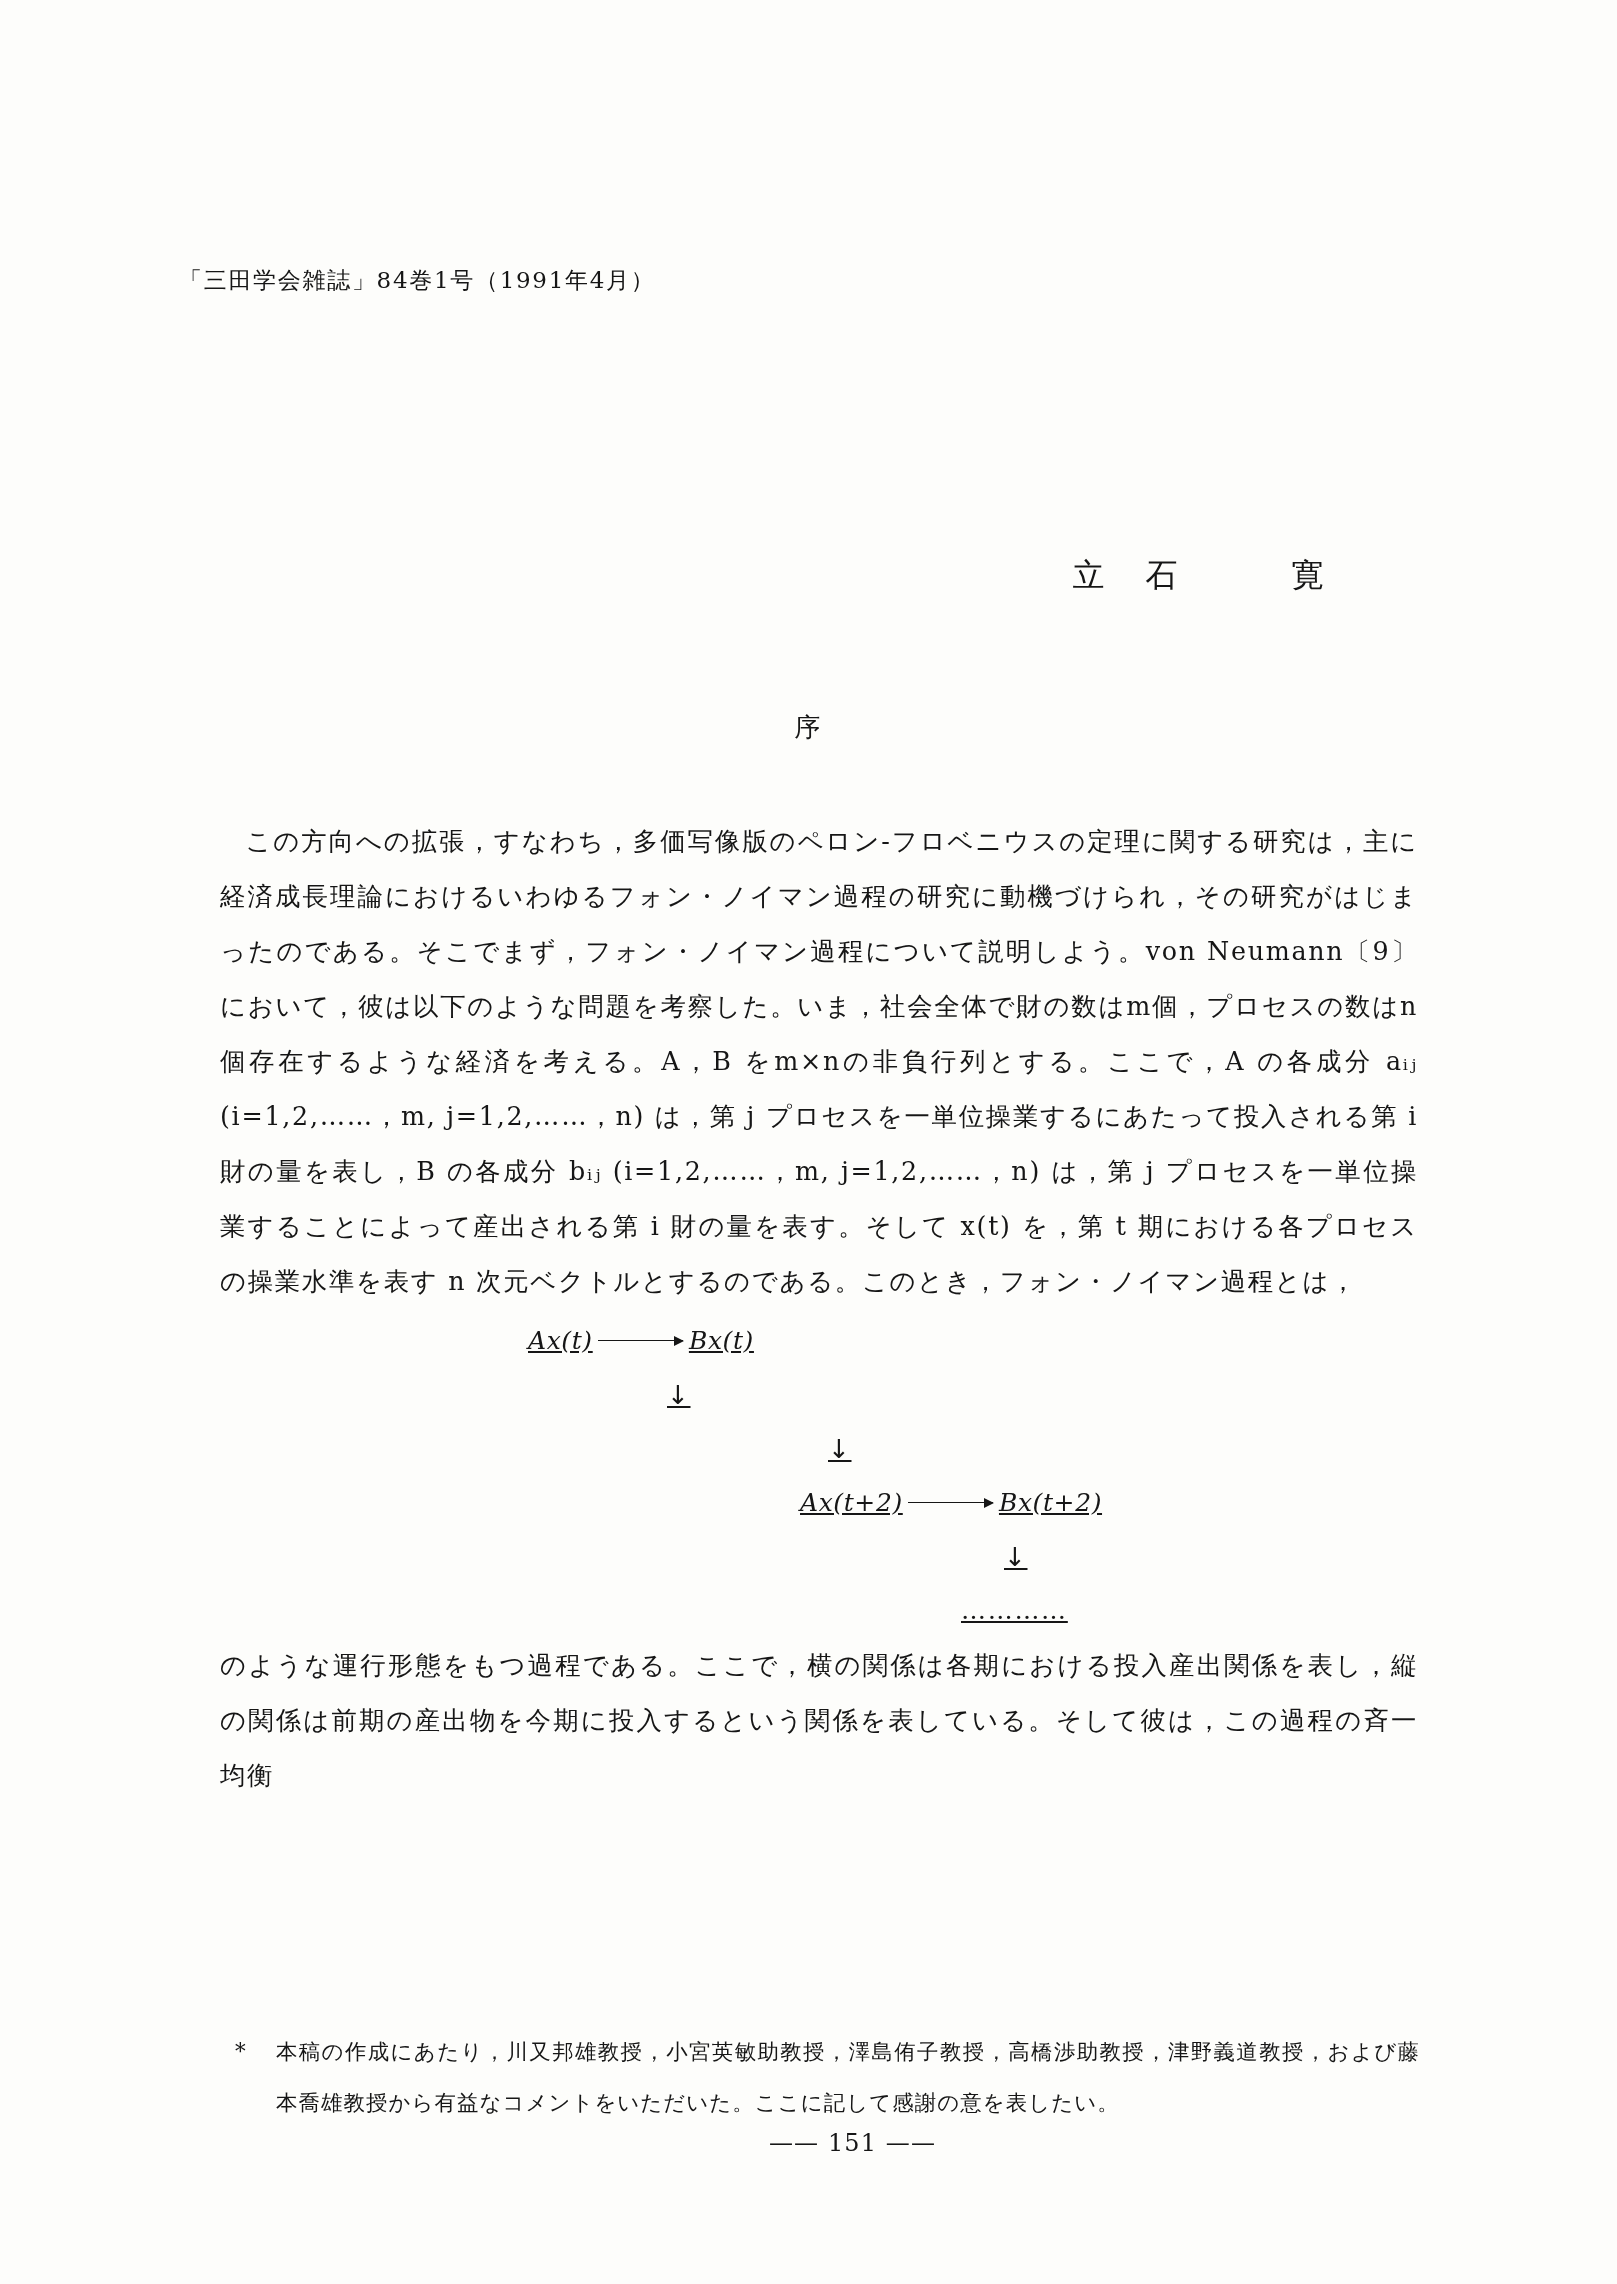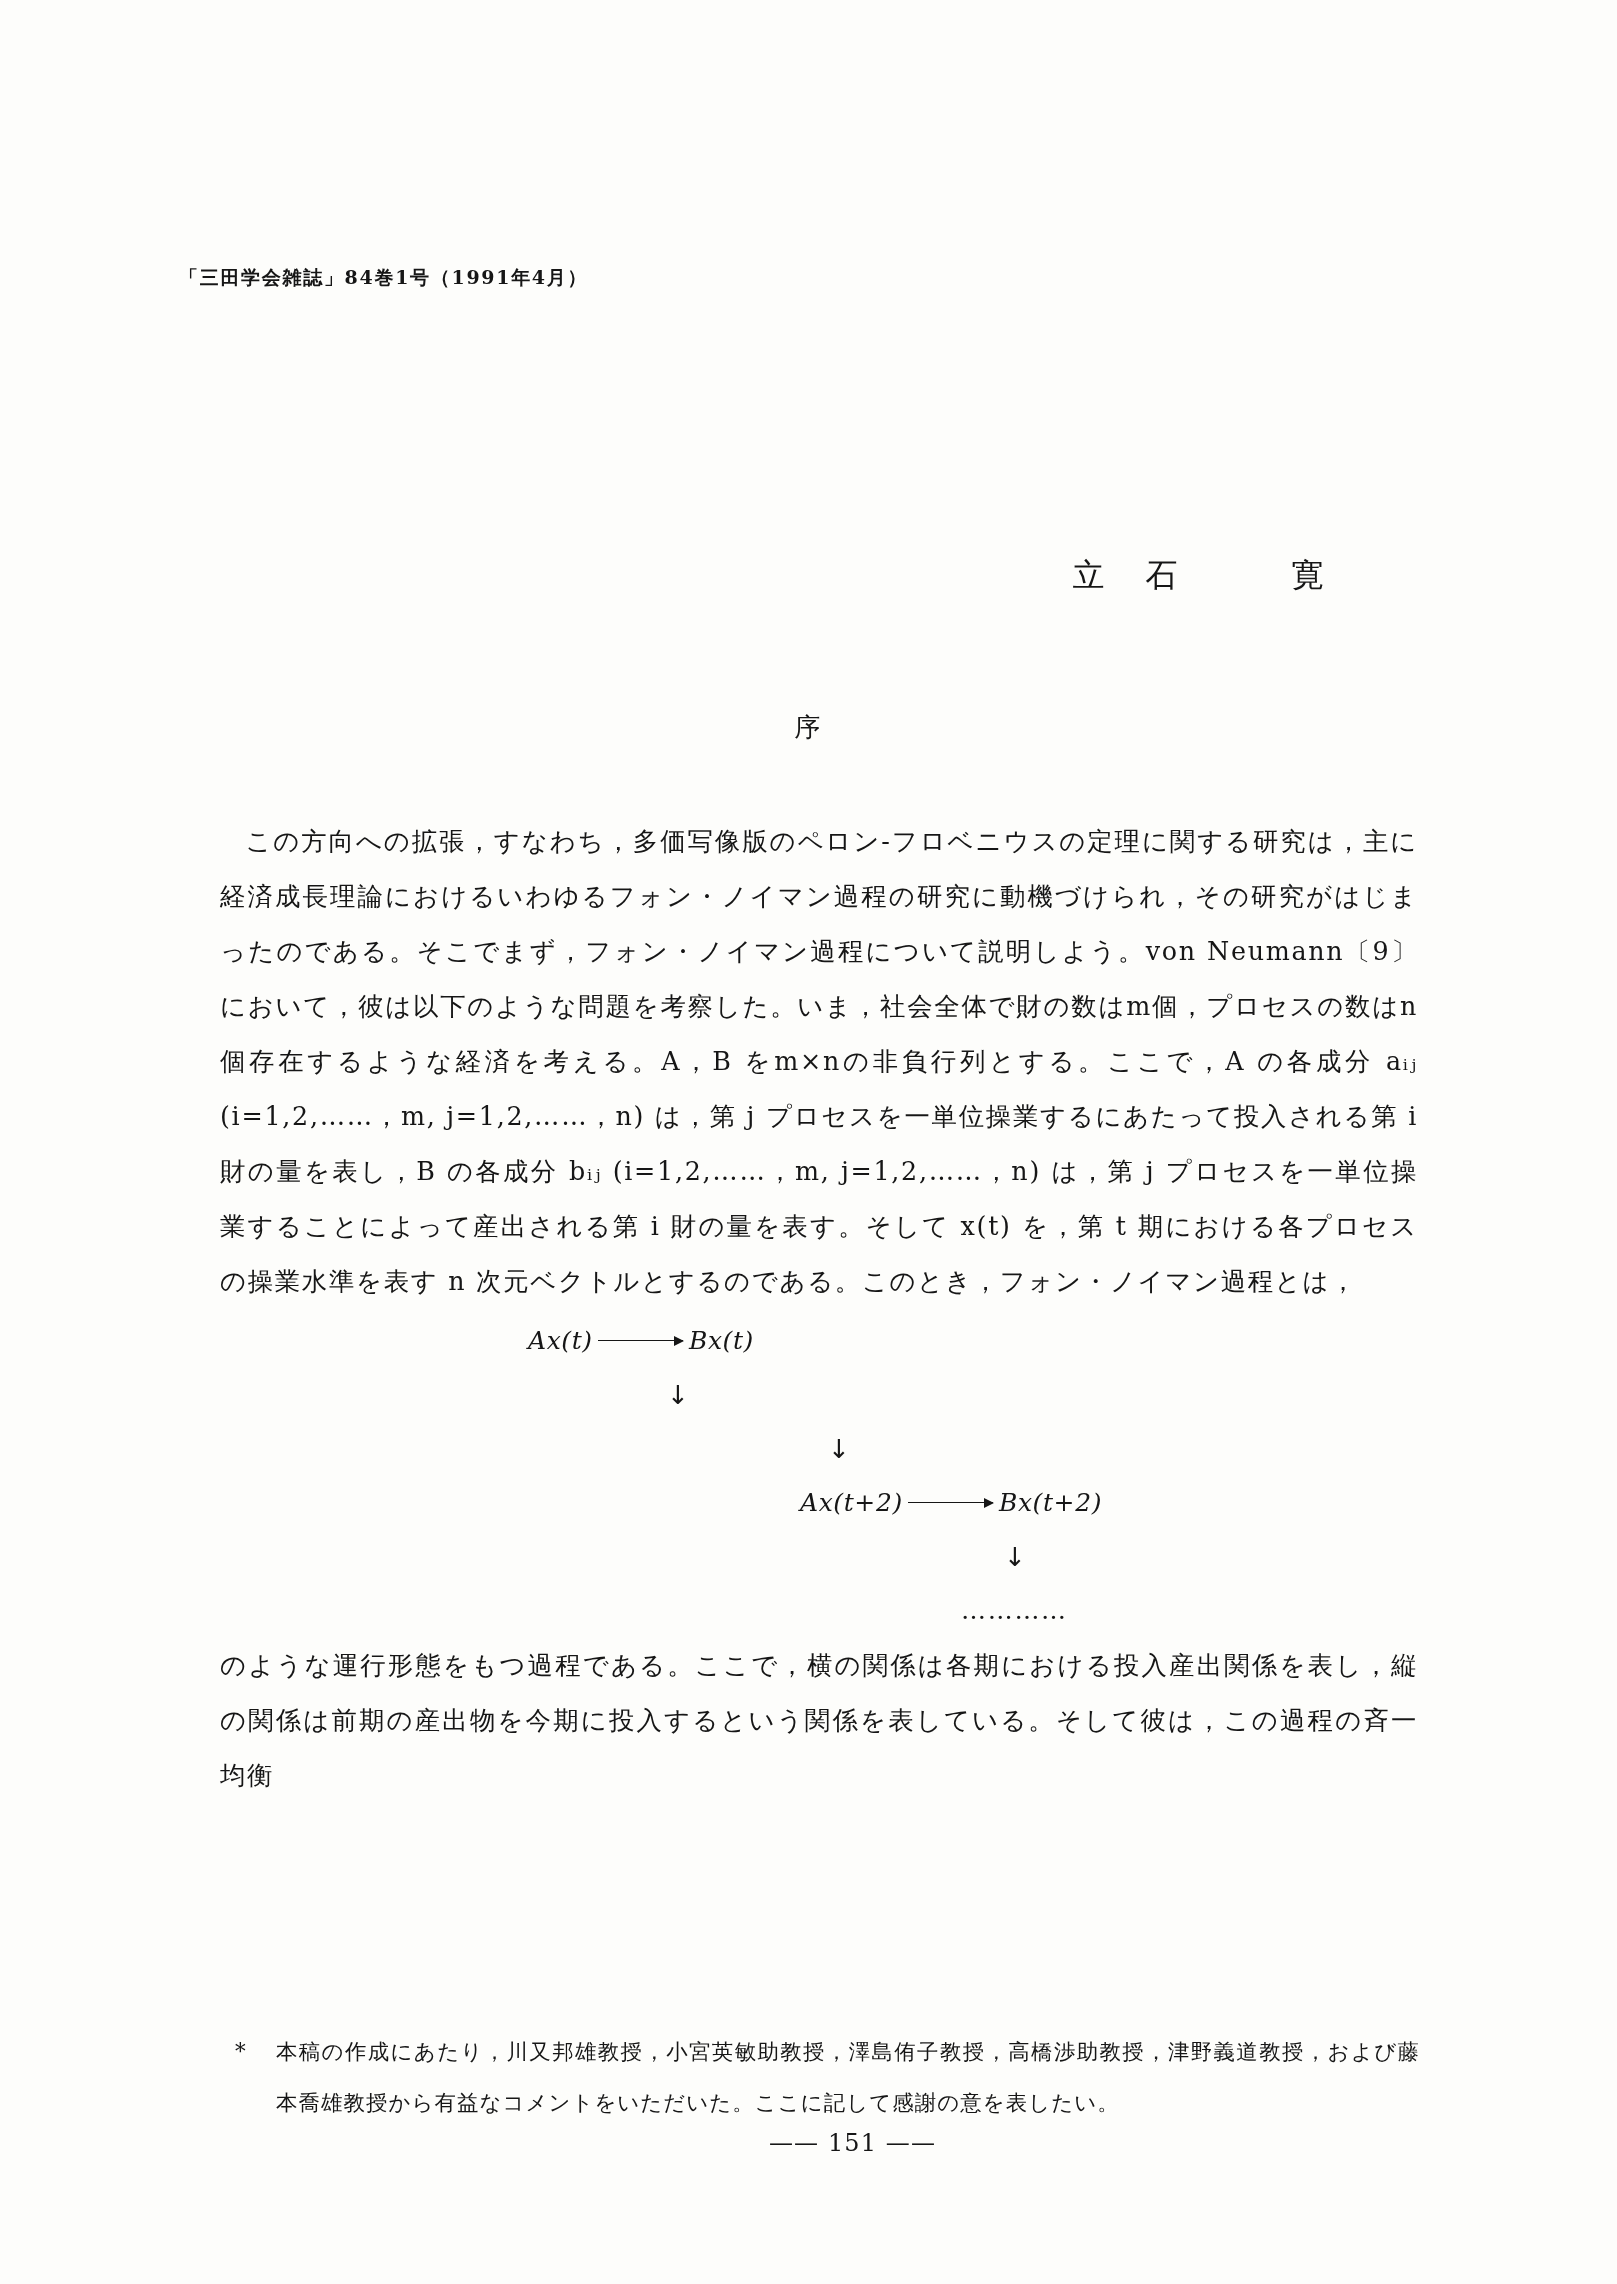--- a/index.html
+++ b/index.html
@@ -10,24 +10,23 @@
     margin: 0 auto;
     background: #fdfdfb;
     color: #161616;
     font-family: "DejaVu Serif", "Liberation Serif", serif;
     overflow: hidden;
   }
   .journal-header {
     position: absolute;
     top: 265px;
     left: 179px;
-    font-size: 19px;
+    font-size: 23px;
     letter-spacing: 1.7px;
     white-space: nowrap;
-    font-weight: bold;
   }
   .paper-title {
     position: absolute;
     top: 354px;
     left: 0;
     width: 100%;
     margin: 0;
     text-align: center;
     font-size: 35px;
     font-weight: 600;
@@ -58,21 +57,21 @@
     left: 220px;
     width: 1198px;
     font-size: 25.4px;
     line-height: 55px;
     letter-spacing: 1.7px;
     text-align: justify;
   }
   .body-text p { margin: 0; text-indent: 1em; }
   .body-text p.no-indent { text-indent: 0; }
   .formula-block { margin-top: 4.5px; font-size: 25px; }
-  .f-row { height: 54px; line-height: 54px; display: flex; align-items: center; white-space: nowrap; }
+  .f-row { height: 54px; line-height: 54px; display: flex; align-items: center; white-space: nowrap; text-decoration: underline; }
   .math { font-style: italic; letter-spacing: 0.6px; }
   .harrow {
     position: relative;
     display: inline-block;
     width: 85px;
     height: 1.7px;
     background: #161616;
     margin: 0 5.6px;
     flex: none;
   }

